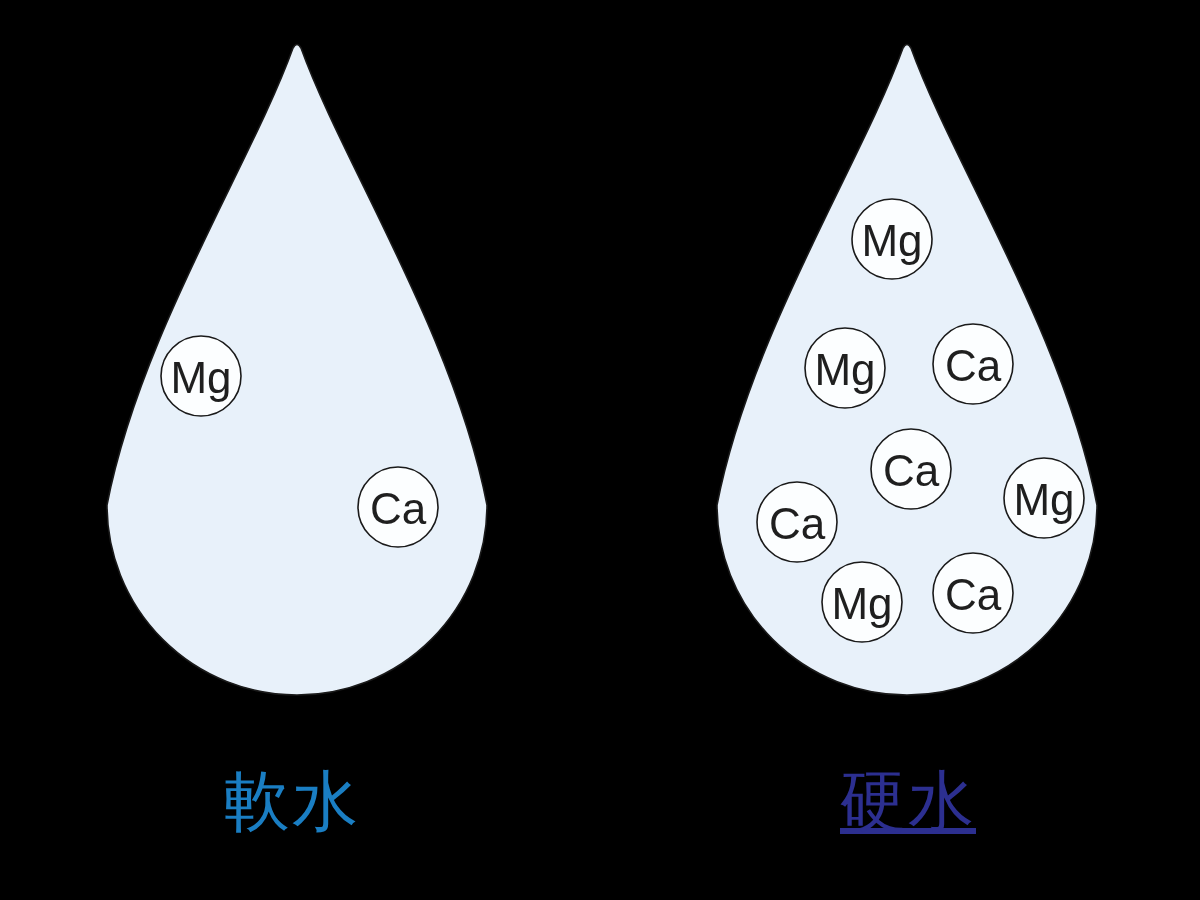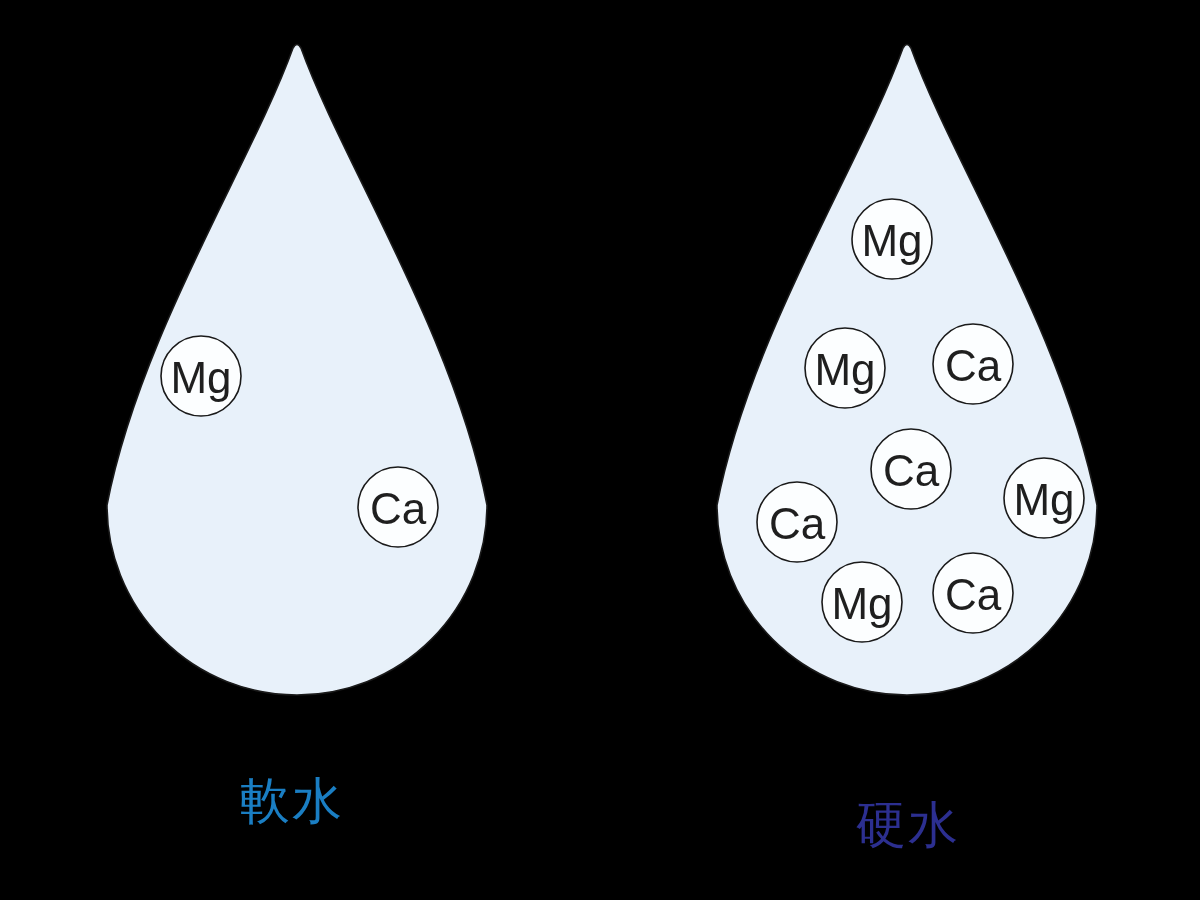--- a/index.html
+++ b/index.html
@@ -31,27 +31,27 @@
     font-size: 44px;
     fill: #1F1F1F;
     text-anchor: middle;
   }
   .water-label {
     position: absolute;
     width: 300px;
     height: 58px;
     line-height: 58px;
     text-align: center;
-    font-size: 50px;
+    font-size: 66px;
     font-weight: 500;
     letter-spacing: 2px;
     font-family: "Liberation Sans", "DejaVu Sans", sans-serif;
   }
   .label-soft { left: 142px; top: 772px; }
-  .label-hard { left: 758px; top: 796px; }
+  .label-hard { left: 758px; top: 772px; text-decoration: underline; }
 </style>
 </head>
 <body>
 
 <div class="stage">
 
   <svg width="1200" height="900" viewBox="0 0 1200 900">
     <defs>
       <path id="drop-shape" d="M 293 48 C 252 162 140 335 107 505 A 190 190 0 0 0 487 505 C 454 335 342 162 301 48 Q 297 41 293 48 Z"></path>
     </defs>

